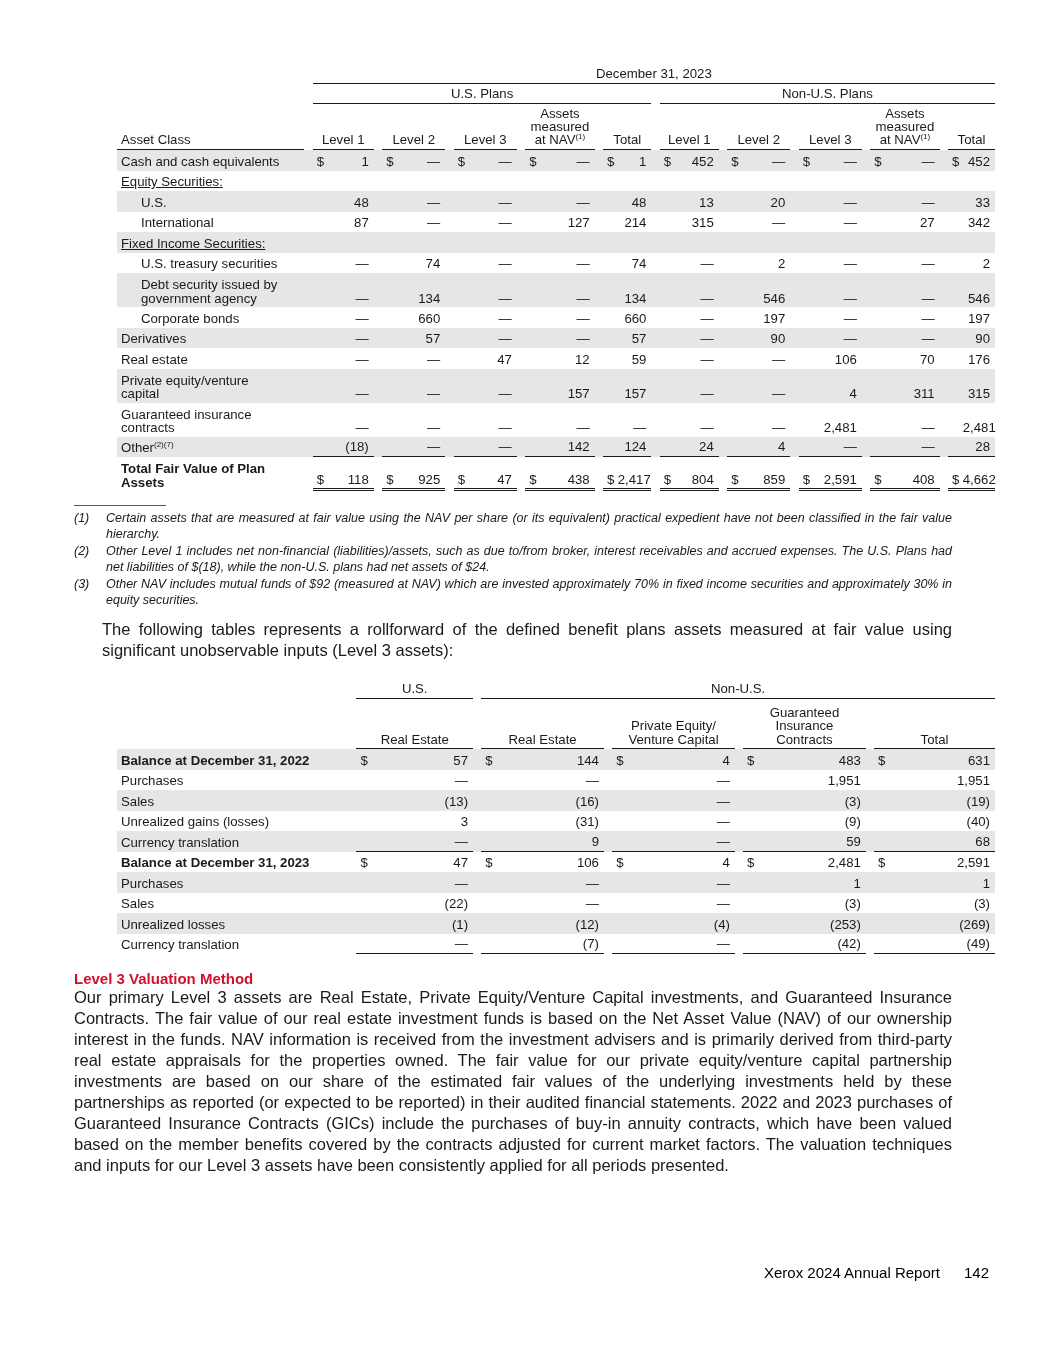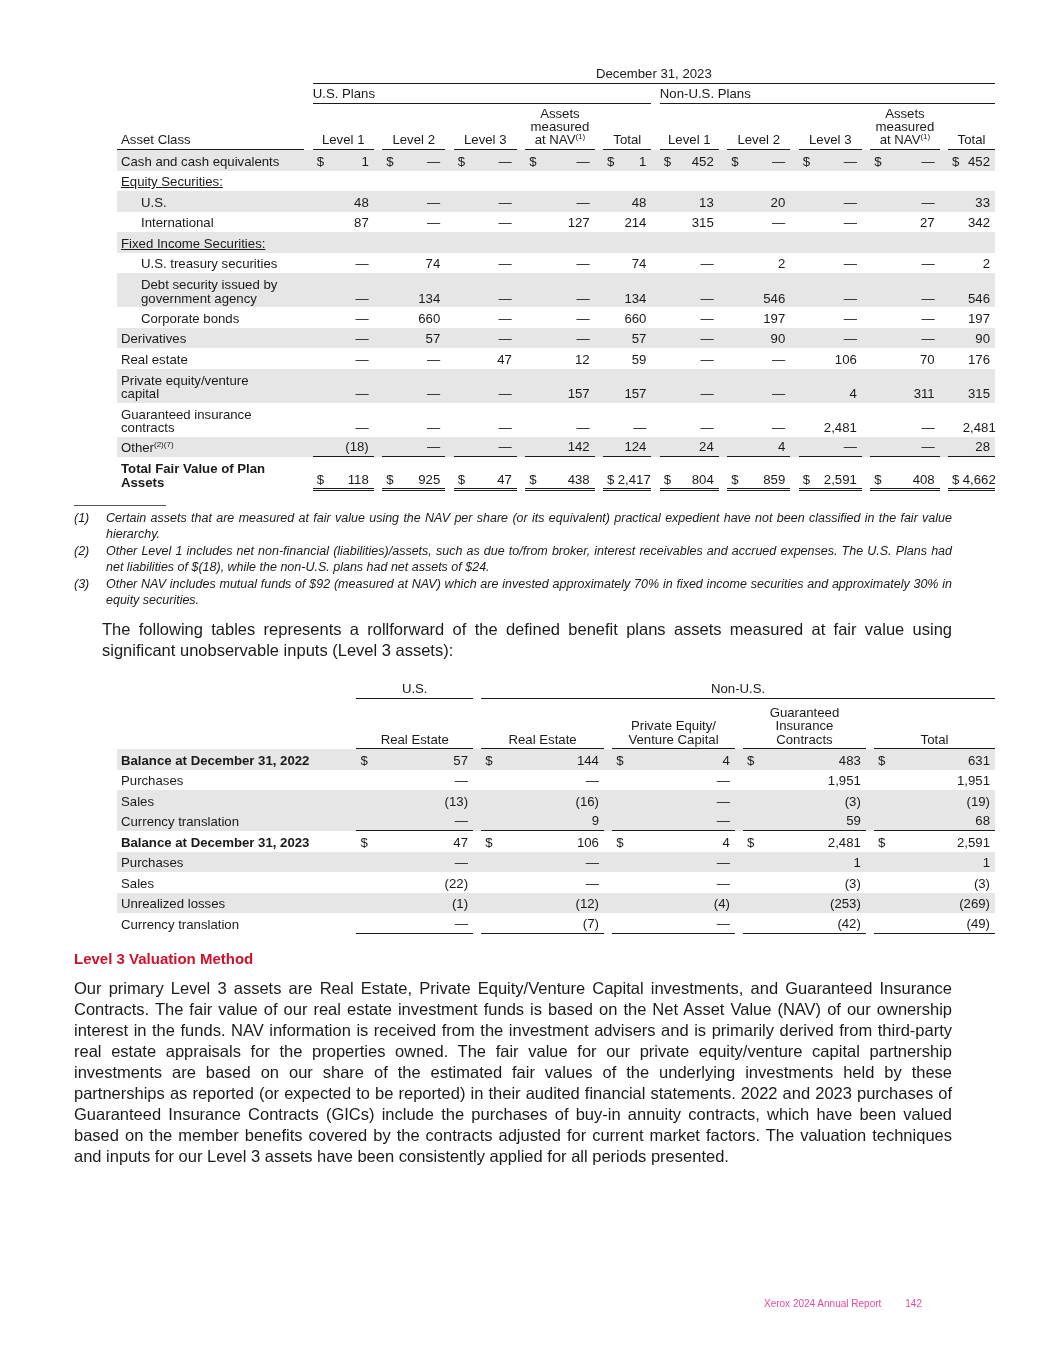--- a/index.html
+++ b/index.html
@@ -15,21 +15,21 @@
   .shade td { background: #e6e6e6; }
   .shade td.g { background: #e6e6e6; }
   td.g { width: 8px; background: transparent; }
   .num { text-align: right; padding-right: 5px !important; }
   .cur { text-align: left; padding-left: 4px !important; }
   .lbl { padding-left: 4px !important; }
   .ind { padding-left: 24px !important; }
   .ul { text-decoration: underline; text-align: right; }
   .hdr-date td { text-align: center; height: 20px; vertical-align: bottom; padding-bottom: 2px; }
   .bb { border-bottom: 1.5px solid #1a1a1a; }
-  .hdr-plans td { height: 20px; vertical-align: bottom; padding-bottom: 2px; }
+  .hdr-plans td { text-align: center; height: 20px; vertical-align: bottom; padding-bottom: 2px; }
   .hdr-cols td { text-align: center; vertical-align: bottom; padding-bottom: 3px; height: 46px; line-height: 13px; }
   .hdr-cols td.lbl { text-align: left; }
   sup { font-size: 8px; vertical-align: super; line-height: 0; }
   .tall td { height: 34px; line-height: 13.5px; }
   .dbl { border-bottom: 3.5px double #1a1a1a; }
   .bold { font-weight: bold; }
 
   .fnrule { width: 92px; border-top: 1px solid #555; margin-top: 14px; }
   .footnotes { margin-top: 4px; font-size: 12.5px; font-style: italic; line-height: 16px; }
   .fn { display: flex; text-align: justify; margin-bottom: 1px; }
@@ -40,23 +40,23 @@
   .intro { margin-top: 11px; margin-left: 28px; }
 
   
   .t2wrap { margin-top: 18px; }
   .t2 { table-layout: fixed; font-size: 13.2px; }
   .t2 td { height: 20.5px; vertical-align: bottom; padding-bottom: 2px; }
   .t2 .hdr-grp td { text-align: center; height: 20px; }
   .t2 .hdr-cols td { height: 50px; text-align: center; line-height: 13.5px; }
 
   .section-title { color: #d0112b; font-weight: bold; font-size: 15px; margin-top: 16px; }
-  .body { margin-top: 11px; }
-
-  .footer { position: absolute; top: 1298px; left: 764px; font-size: 10px; color: #ec4899; }
+  .body { }
+
+  .footer { position: absolute; top: 1264px; left: 764px; font-size: 15px; color: #000000; }
   .footer .pg { margin-left: 24px; }
 </style>
 </head>
 <body>
 
 <div class="page">
 
   <table class="t1">
     <colgroup>
       <col style="width:178px">
@@ -702,20 +702,38 @@
             <td class="g"></td>
             <td class="cur"></td>
             <td class="num">—</td>
             <td class="g"></td>
             <td class="cur"></td>
             <td class="num">(3)</td>
             <td class="g"></td>
             <td class="cur"></td>
             <td class="num">(19)</td>
           </tr>
+          <tr>
+            <td class="lbl">Unrealized gains (losses)</td>
+            <td class="g"></td>
+            <td class="cur"></td>
+            <td class="num">3</td>
+            <td class="g"></td>
+            <td class="cur"></td>
+            <td class="num">(31)</td>
+            <td class="g"></td>
+            <td class="cur"></td>
+            <td class="num">—</td>
+            <td class="g"></td>
+            <td class="cur"></td>
+            <td class="num">(9)</td>
+            <td class="g"></td>
+            <td class="cur"></td>
+            <td class="num">(40)</td>
+          </tr>
           <tr class="shade">
             <td class="lbl">Currency translation</td>
             <td class="g"></td>
             <td class="cur bb"></td>
             <td class="num bb">—</td>
             <td class="g"></td>
             <td class="cur bb"></td>
             <td class="num bb">9</td>
             <td class="g"></td>
             <td class="cur bb"></td>

